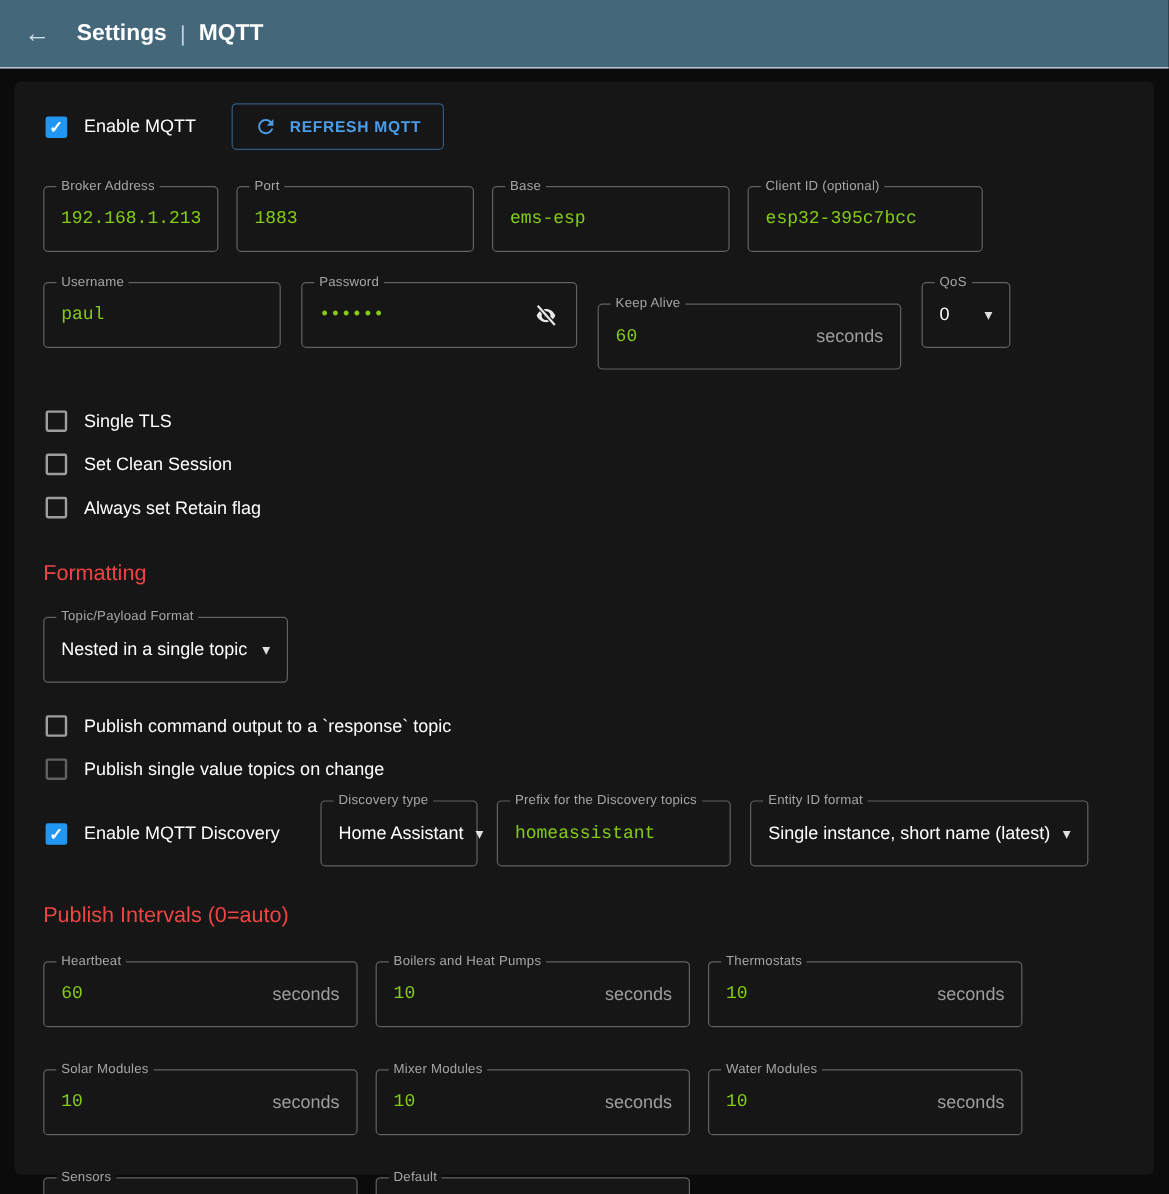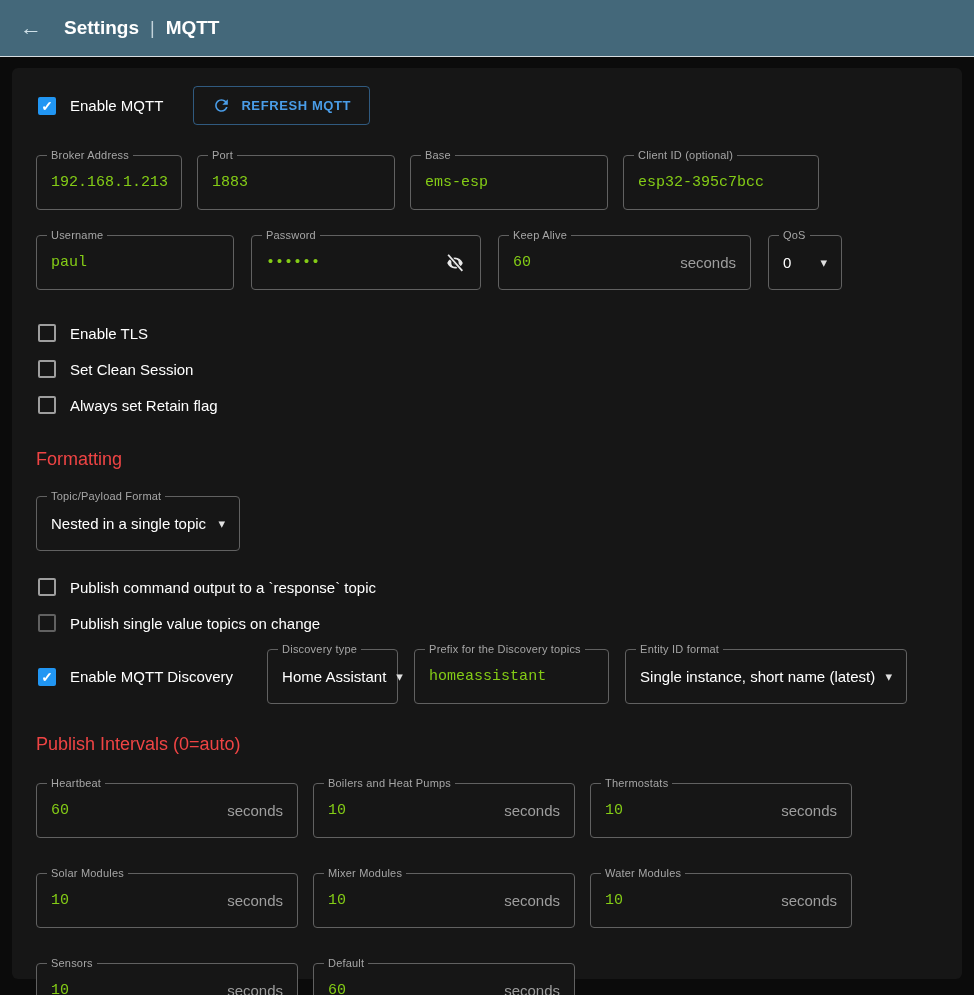--- a/index.html
+++ b/index.html
@@ -126,21 +126,21 @@
   .cb-list { margin-top: 2px; }
   .discovery-row { display: flex; align-items: center; gap: 16px; margin-top: 8px; }
   .intervals-grid {
     display: grid;
     grid-template-columns: 262px 262px 262px;
     gap: 35px 15px;
     margin-top: 28px;
   }
 
   .w178 { width: 146px; } .w198 { width: 198px; } .w196 { width: 196px; }
-  .w230 { width: 230px; } .w253 { width: 253px; } .w55  { width: 74px; }
+  .w230 { width: 230px; } .w253 { width: 253px; margin-top: 18px; } .w55  { width: 74px; }
   .w204 { width: 204px; } .w155 { width: 131px; } .w195 { width: 195px; }
   .w282 { width: 282px; }
 
   .mt26 { margin-top: 26px; }
   .mt18 { margin-top: 18px; }
   .mt30 { margin-top: 30px; }
 </style>
 </head>
 <body>
 
@@ -211,21 +211,21 @@
     <div class="tf select w55">
       <span class="tf-label">QoS</span>
       <span class="tf-value">0</span>
       <span class="caret">▾</span>
     </div>
   </div>
 
   <div class="cb-list">
     <label class="cbrow">
       <span class="cb"></span>
-      <span class="cb-label">Enable TLS</span>
+      <span class="cb-label">Single TLS</span>
     </label>
     <label class="cbrow">
       <span class="cb"></span>
       <span class="cb-label">Set Clean Session</span>
     </label>
     <label class="cbrow">
       <span class="cb"></span>
       <span class="cb-label">Always set Retain flag</span>
     </label>
   </div>

